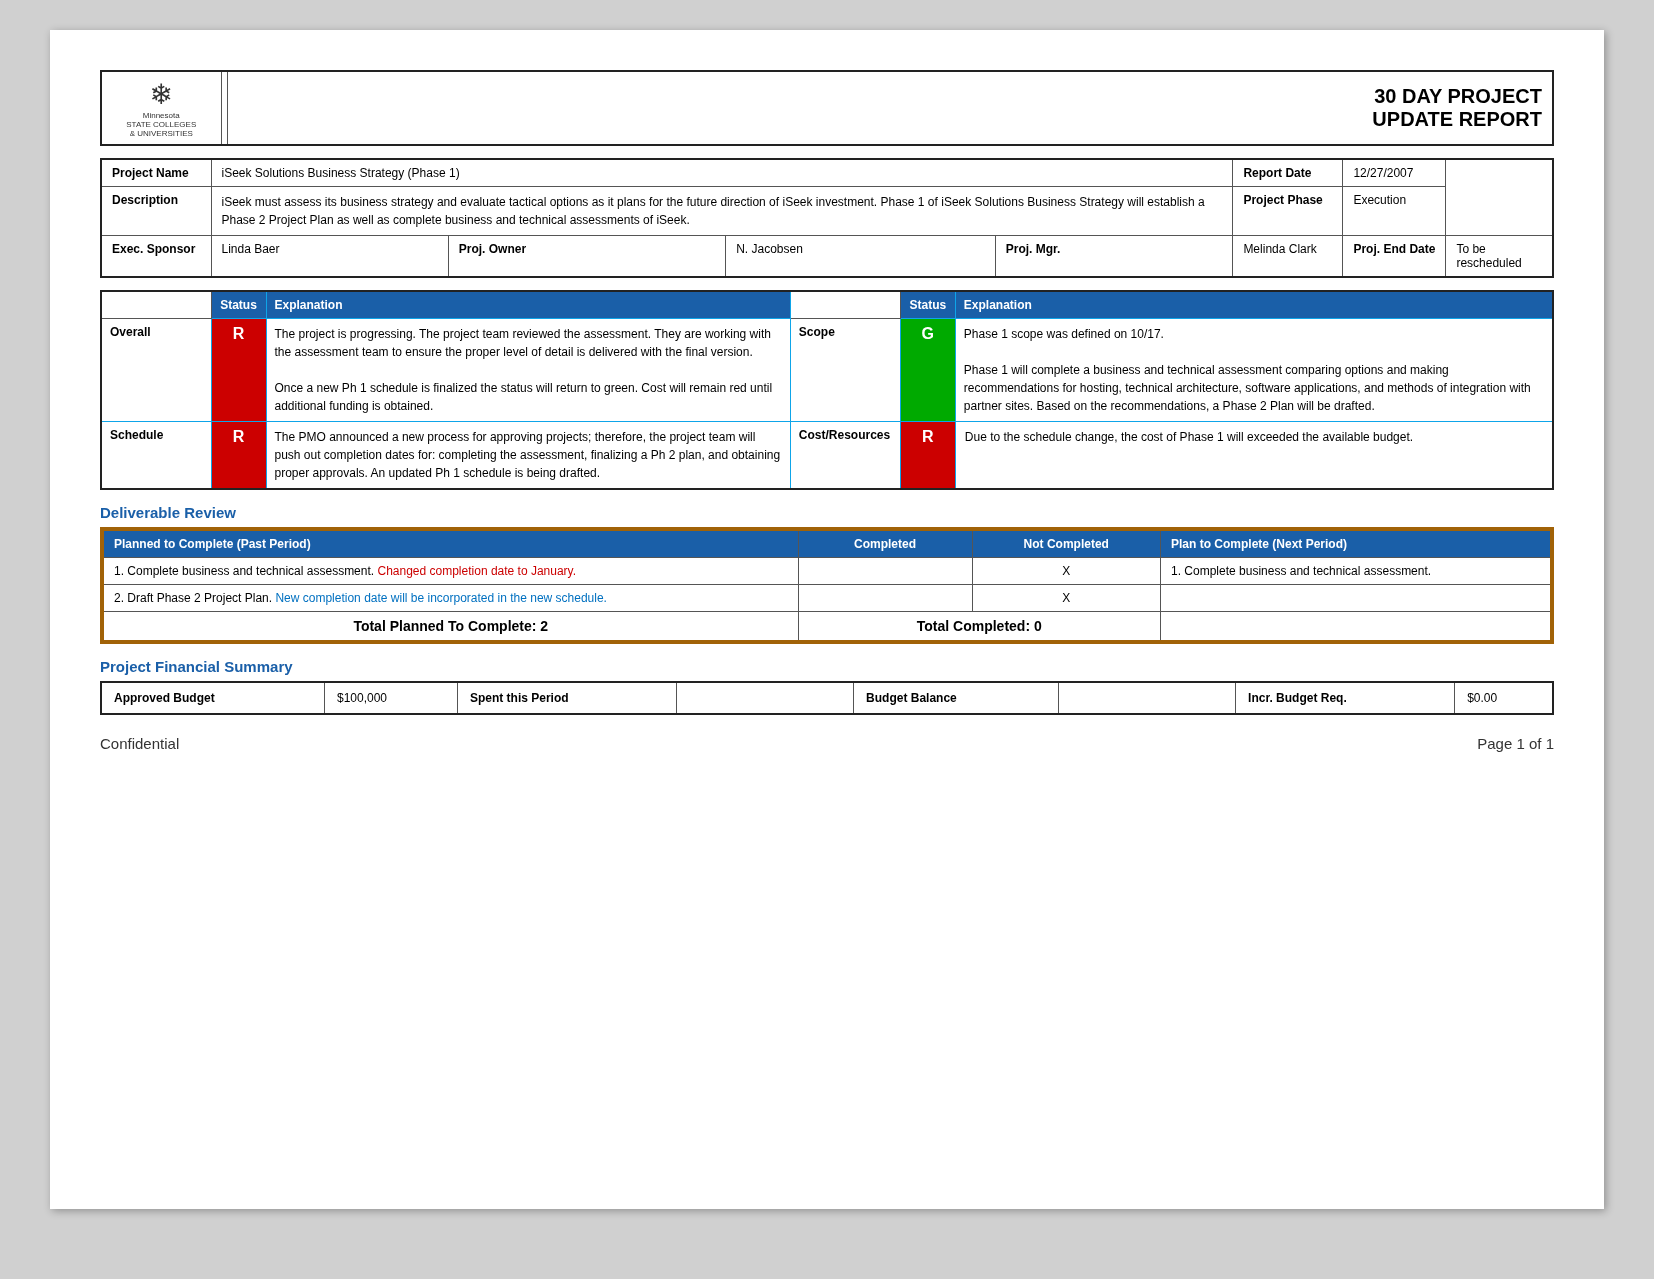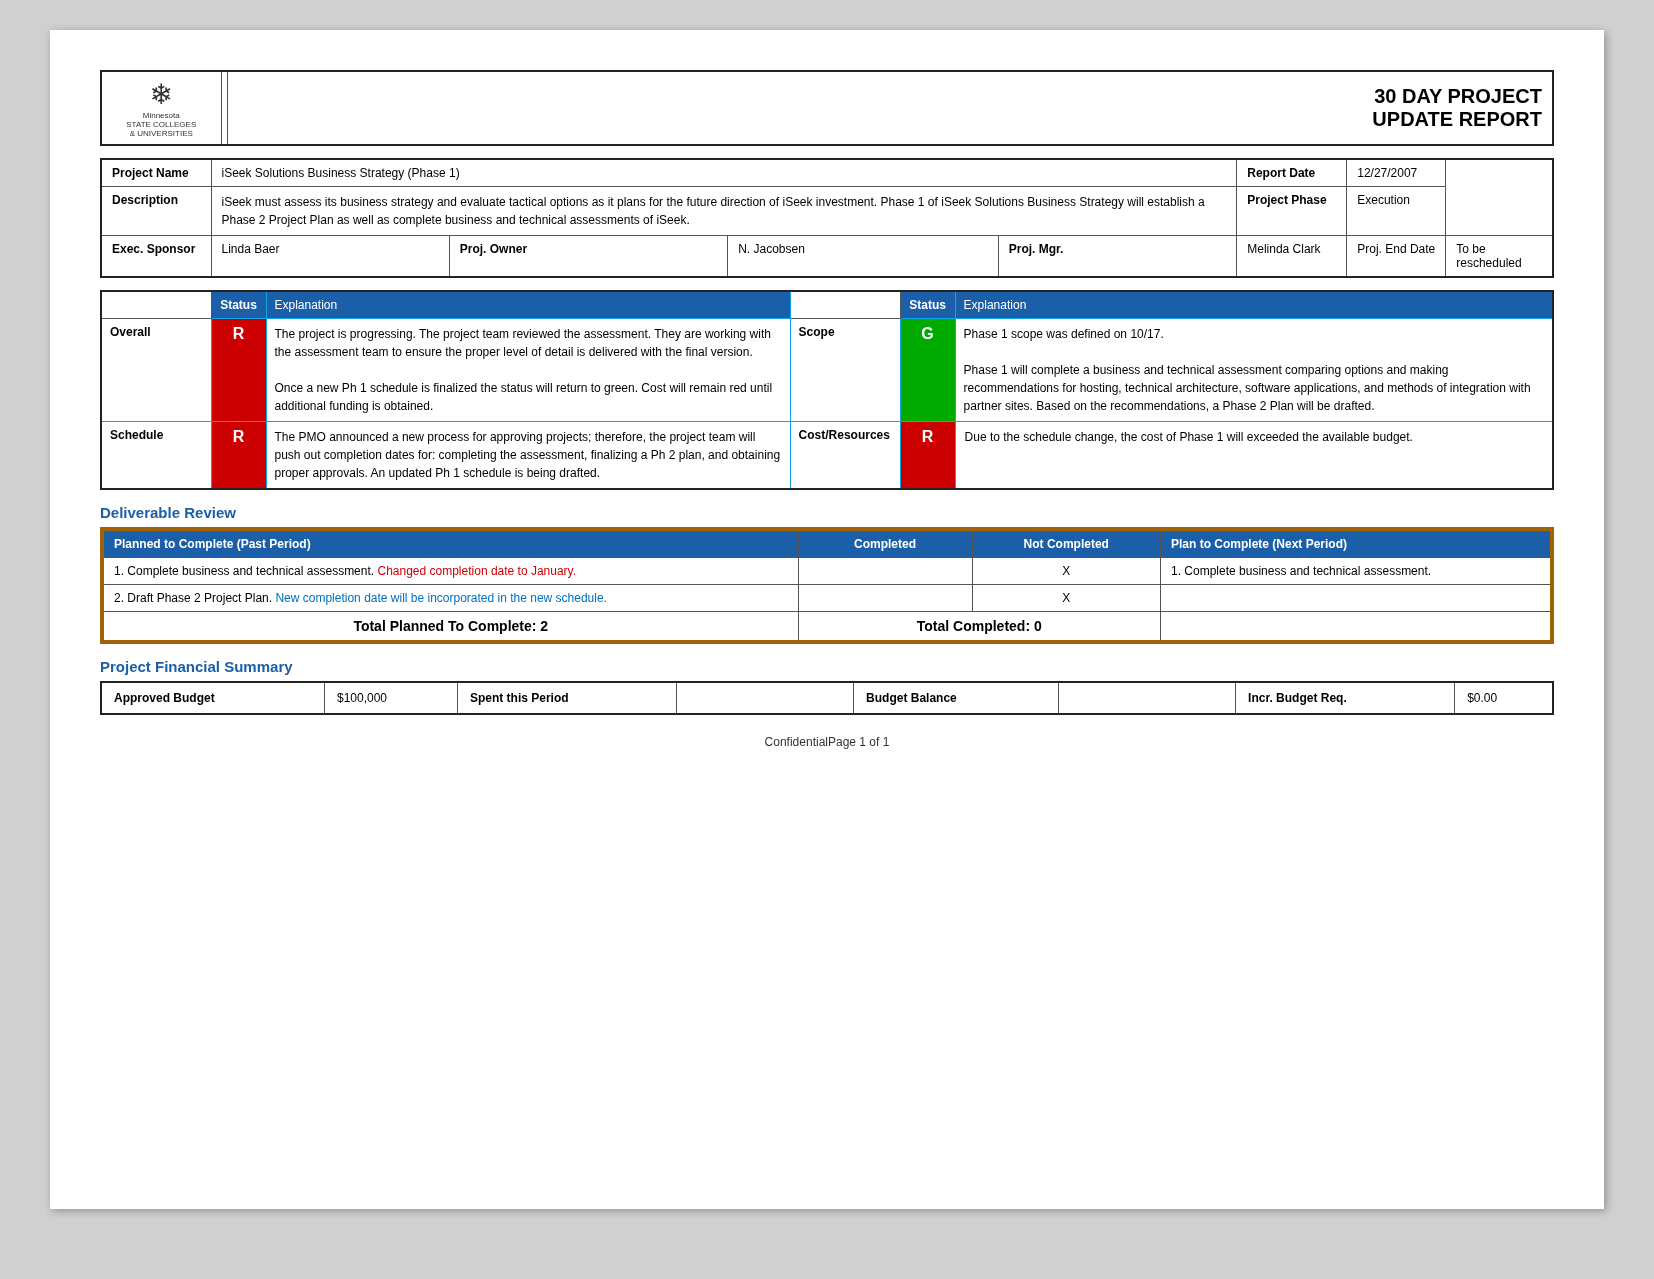--- a/index.html
+++ b/index.html
@@ -98,21 +98,21 @@
     .status-header {
       background: #1a5fa8;
       color: #fff;
       font-weight: bold;
       text-align: center;
       font-size: 12px;
     }
     .status-header-left {
       background: #1a5fa8;
       color: #fff;
-      font-weight: normal;
+      font-weight: bold;
       font-size: 12px;
       text-align: left;
       padding-left: 10px;
     }
     .status-r {
       background: #cc0000;
       color: #fff;
       font-weight: bold;
       text-align: center;
       font-size: 16px;
@@ -179,23 +179,23 @@
       font-weight: bold;
       background: #fff;
     }
     .fin-value {
       background: #fff;
     }
 
     
     .page-footer {
       display: flex;
-      justify-content: center;
+      justify-content: space-between;
       margin-top: 20px;
-      font-size: 12px;
+      font-size: 15px;
       color: #333;
     }
   </style>
 </head>
 <body>
 
 <div class="page">
 
   <table class="header-table">
     <tbody>
@@ -229,21 +229,21 @@
       <td class="phase-cell" style="font-weight:bold;">Project Phase</td>
       <td>Execution</td>
     </tr>
     <tr>
       <td class="label-cell">Exec. Sponsor</td>
       <td>Linda Baer</td>
       <td style="font-weight:bold; white-space:nowrap;">Proj. Owner</td>
       <td>N. Jacobsen</td>
       <td style="font-weight:bold; white-space:nowrap;">Proj. Mgr.</td>
       <td>Melinda Clark</td>
-      <td style="font-weight:normal; white-space:nowrap;text-align:right;">Proj. End Date</td>
+      <td style="font-weight:bold; white-space:nowrap;text-align:right;">Proj. End Date</td>
       <td>To be rescheduled</td>
     </tr>
   </tbody>
     </table>
 
   <table class="status-table">
     <thead>
       <tr>
         <td style="width:110px; border:1px solid #555; background:#fff;"></td>
         <td class="status-header" style="width:55px;">Status</td>

